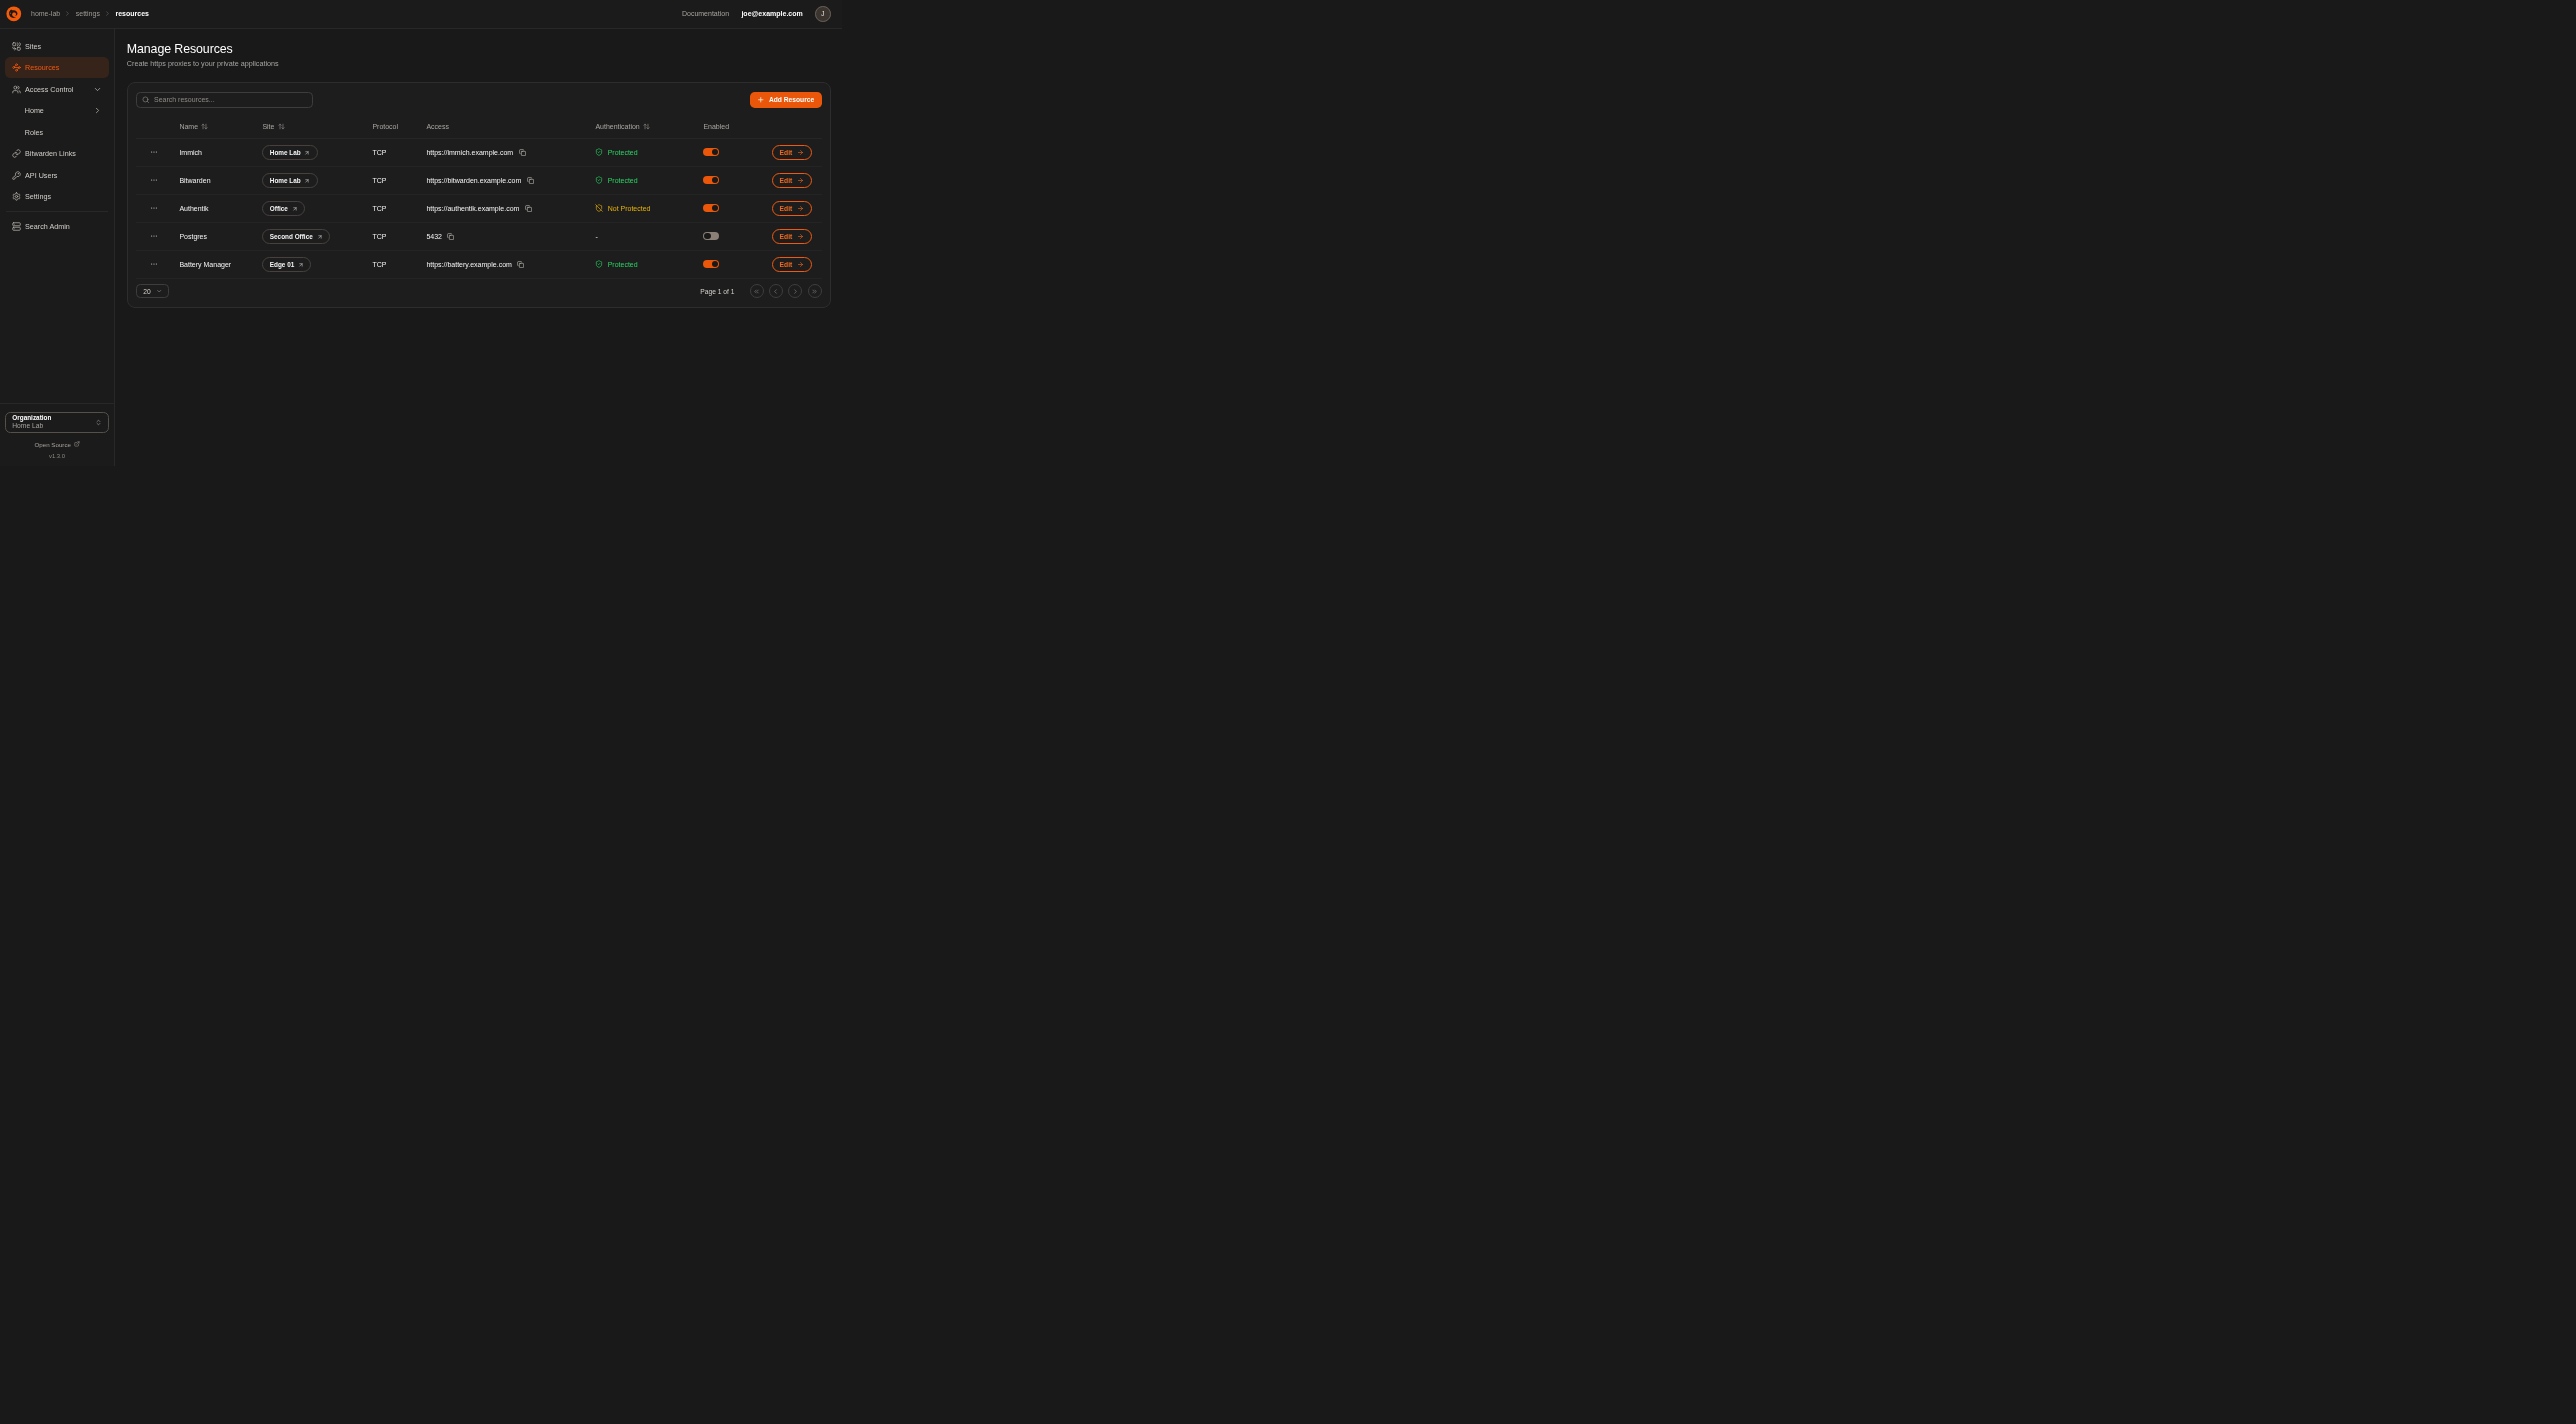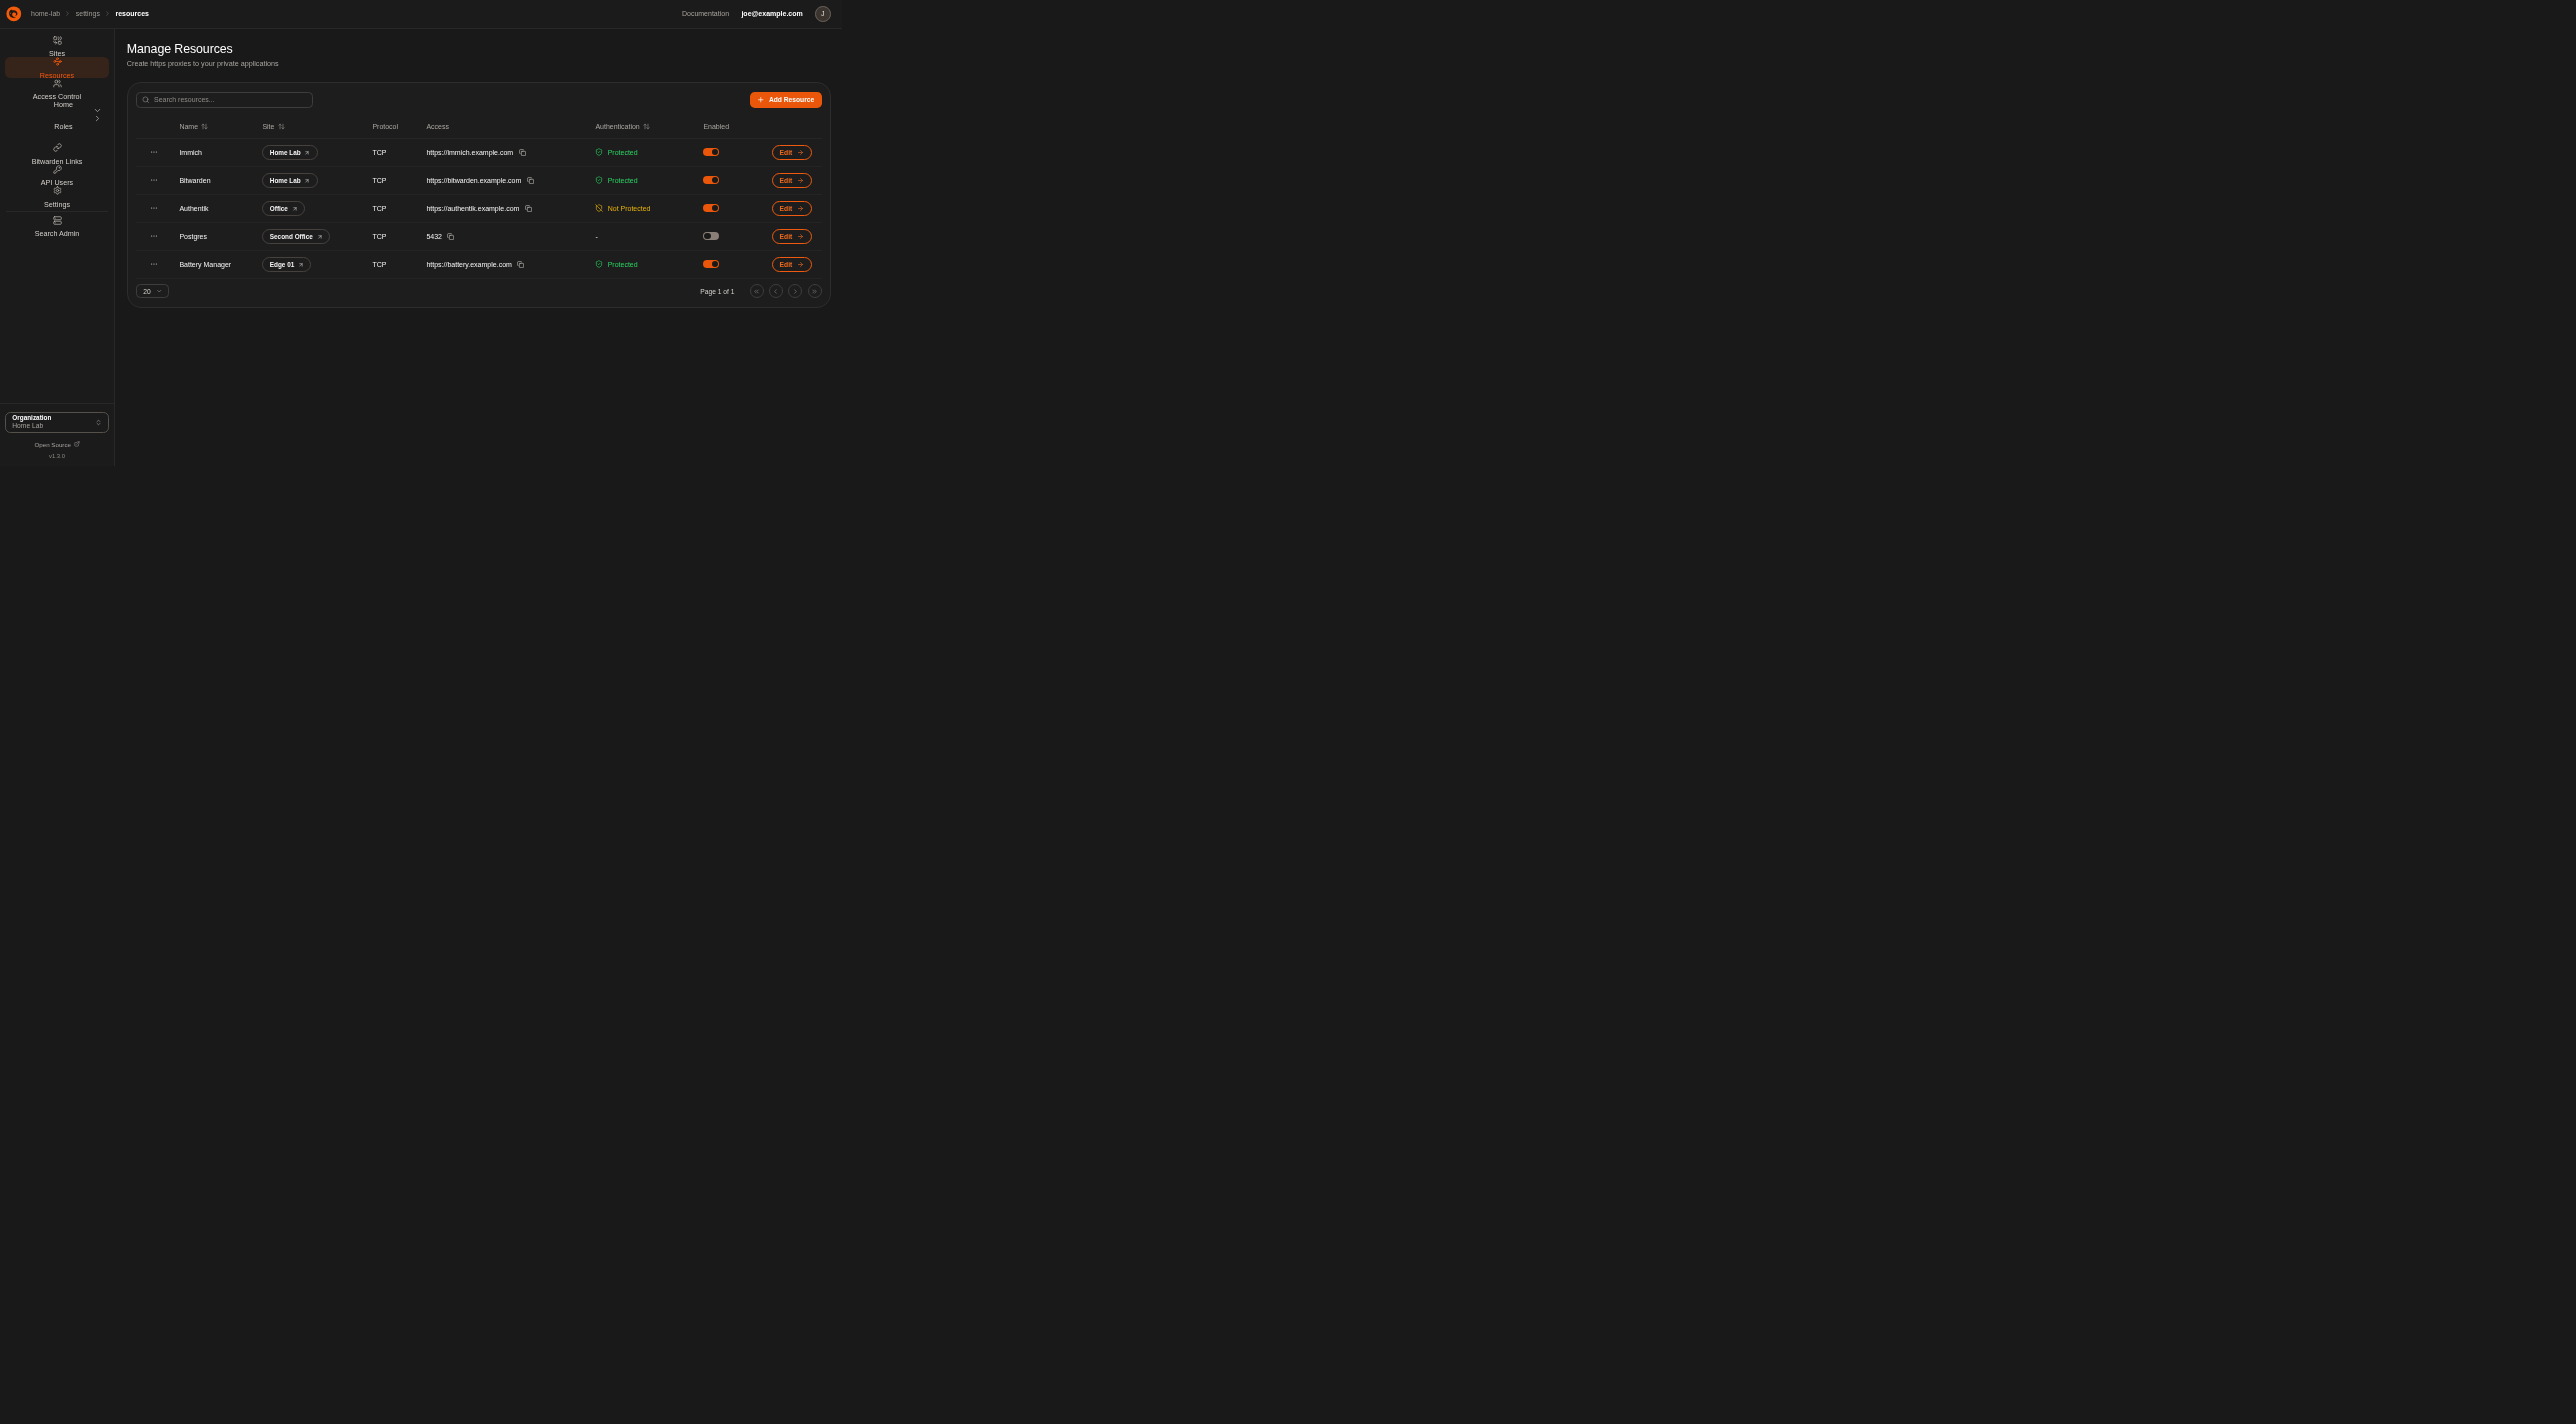--- a/index.html
+++ b/index.html
@@ -24,21 +24,21 @@
   .doc-link { color:#a8a39e; font-size:7px; cursor:pointer; }
   .user-email { color:#ffffff; font-size:7px; font-weight:700; cursor:pointer; }
   .avatar { width:15.6px; height:15.6px; border-radius:50%; background:#3a332e; border:0.5px solid #6a625c;
             color:#eceae7; font-size:6.4px; display:flex; align-items:center; justify-content:center; cursor:pointer; }
 
   
   .shell { display:flex; height:calc(100% - 28.5px); }
   .sidebar { width:115px; flex:none; background:#1b1b1b; border-right:0.5px solid #282828;
              position:relative; padding:7.5px 5.4px 0 5.4px; }
   .nav-item { display:flex; align-items:center; gap:4.3px; height:20.4px; padding:0 6.4px; margin-bottom:1.1px;
-              border-radius:5.4px; color:#d3cfca; font-size:7.2px; cursor:pointer;flex-direction:column; }
+              border-radius:5.4px; color:#d3cfca; font-size:7.2px; cursor:pointer; }
   .nav-item svg.ic { width:9px; height:9px; color:#b9b4ae; }
   .nav-item .chev { margin-left:auto; width:7.5px; height:7.5px; color:#b3aea9; }
   .nav-item.active { background:rgba(240,90,15,0.13); color:#f4590f; }
   .nav-item.active svg.ic { color:#f4590f; }
   .nav-item.sub { padding-left:19.3px; }
   .sidebar-divider { height:0.5px; background:#282828; margin:4.3px 1.1px 3.2px 1.1px; }
   .nav-item.admin { margin-top:4.3px; }
 
   .sidebar-footer { position:absolute; left:0; right:0; bottom:0; border-top:0.5px solid #282828;
                     padding:7.5px 5.4px 7.5px 5.4px; }
@@ -50,21 +50,21 @@
   .footer-link { display:flex; align-items:center; justify-content:center; gap:2.7px;
                  color:#a8a39e; font-size:6.2px; margin-top:7.5px; cursor:pointer; }
   .footer-link svg.ic { width:5.9px; height:5.9px; }
   .version { text-align:center; color:#8d8984; font-size:5.9px; margin-top:4.8px; }
 
   
   .main { flex:1; padding:13px 10.7px 0 11.8px; background:#191919; }
   .page-title { font-size:12.4px; font-weight:400; margin:0; letter-spacing:-0.1px; color:#ffffff; }
   .page-sub { margin-top:3.8px; font-size:7.2px; color:#a8a5a0; }
 
-  .card { margin-top:14px; background:#1d1d1d; border:0.5px solid #2d2d2d; border-radius:14px;
+  .card { margin-top:14px; background:#1d1d1d; border:0.5px solid #2d2d2d; border-radius:8px;
           padding:8.6px; height:226px; }
 
   .toolbar { display:flex; align-items:center; justify-content:space-between; }
   .search-wrap { position:relative; width:177px; }
   .search-input { width:100%; height:16px; background:transparent; border:0.5px solid #3d3d3d; border-radius:4.3px;
                   color:#e5e5e5; font-size:7px; padding:0 5.4px 0 16.6px; font-family:inherit; outline:none; }
   .search-input::placeholder { color:#8f8b86; }
   .search-icon { position:absolute; left:5.4px; top:4.3px; width:7.5px; height:7.5px; color:#8f8b86; }
   .add-btn { display:flex; align-items:center; gap:4.3px; height:16px; padding:0 7.5px; background:#ea570b;
              border:none; border-radius:4.8px; color:#ffffff; font-size:6.7px; font-weight:700;

